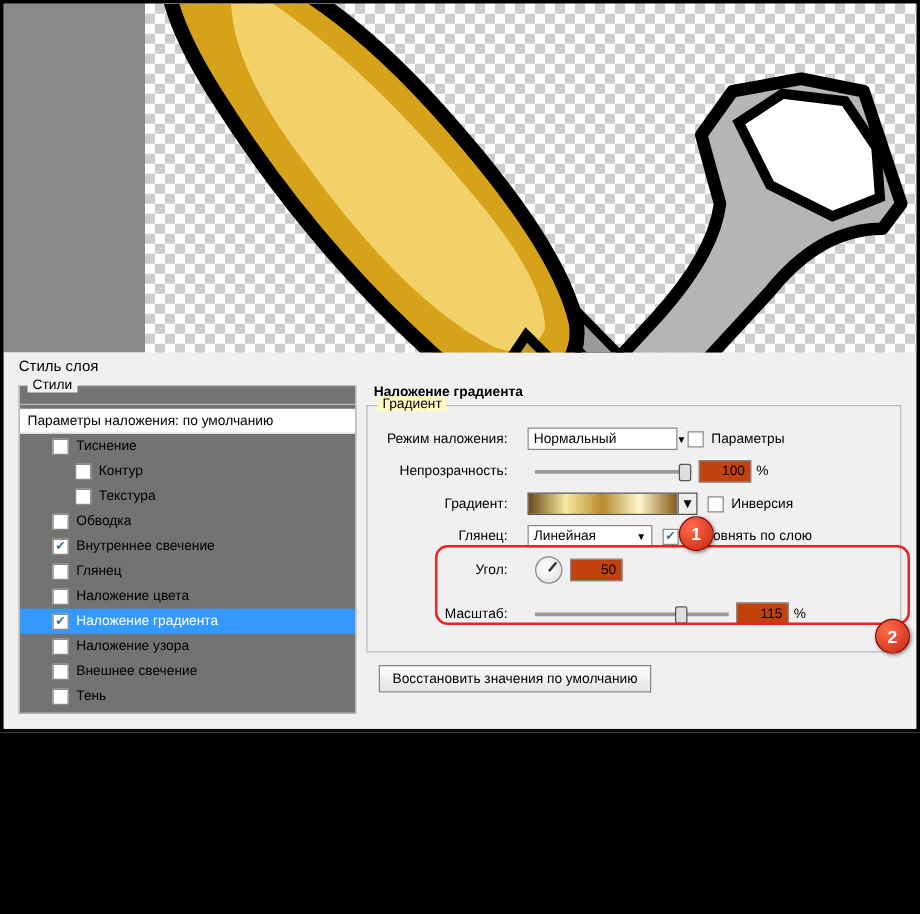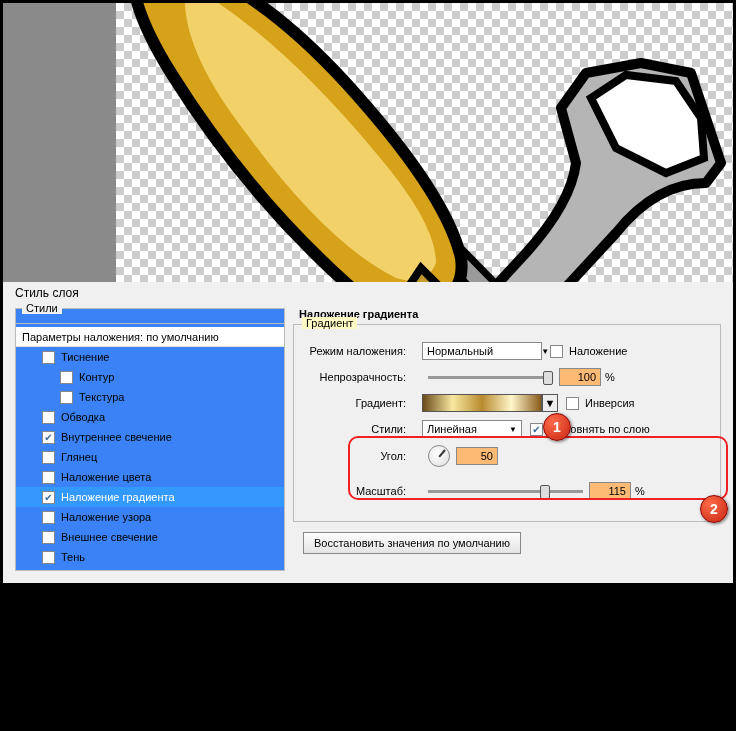--- a/index.html
+++ b/index.html
@@ -8,40 +8,40 @@
 .canvas { height: 404px; display: flex; }
 .gray-left { width: 113px; background: #8a8a8a; }
 .checker { flex: 1; position: relative; background-color: #fff;
   background-image: linear-gradient(45deg,#ccc 25%,transparent 25%),linear-gradient(-45deg,#ccc 25%,transparent 25%),linear-gradient(45deg,transparent 75%,#ccc 75%),linear-gradient(-45deg,transparent 75%,#ccc 75%);
   background-size: 16px 16px; background-position: 0 0,0 8px,8px -8px,-8px 0; overflow: hidden; }
 .checker svg { position: absolute; top: 0; left: 0; }
 .dialog { flex: 1; background: #f0f0f0; }
 .dlg-title { padding: 4px 12px 8px; font-size: 12px; }
 .dlg-body { display: flex; padding: 0 12px 12px; gap: 8px; height: calc(100% - 26px); }
 .styles-col { width: 270px; }
-.panel-box { border: 1px solid #bbb; background: #3b82f6; position: relative; }
+.panel-box { border: 1px solid #bbb; background: #737373; position: relative; }
 .panel-head { position: absolute; top: -7px; left: 6px; background: #f0f0f0; padding: 0 4px; font-size: 11px; }
 .styles-list { padding: 3px 0; }
 .style-row { display: flex; align-items: center; padding: 2px 6px; height: 20px; }
 .style-row.header { background: #fff; border-bottom: 1px solid #ddd; height: 20px; }
 .style-row.level1 { padding-left: 26px; }
 .style-row.level2 { padding-left: 44px; }
 .style-row.selected { background: #3399ff; color: #fff; }
 .chk { width: 13px; height: 13px; border: 1px solid #888; background: #fff; display: inline-flex; align-items: center; justify-content: center; margin-right: 6px; font-size: 10px; color: #3a6aa0; }
 .chk.checked::after { content: "✔"; }
 .settings-col { flex: 1; position: relative; }
 .sect-title { font-weight: bold; margin: 0 0 4px 6px; }
 .fieldset { border: 1px solid #bbb; padding: 10px 10px 14px; position: relative; margin-bottom: 10px; }
 .fieldset .legend { position: absolute; top: -8px; left: 8px; background: #fef9c3; padding: 0 4px; }
 .form-row { display: flex; align-items: center; margin: 6px 0; min-height: 20px; }
 .lbl { width: 118px; text-align: right; padding-right: 16px; }
 .sel { border: 1px solid #888; background: #fff; height: 18px; display: inline-flex; align-items: center; padding: 0 4px; position: relative; }
 .sel .arrow { margin-left: auto; font-size: 8px; }
 .inline-chk { display: flex; align-items: center; margin-left: 8px; }
-.inp { border: 1px solid #888; background: #fdba74; height: 18px; padding: 0 4px; text-align: right; }
+.inp { border: 1px solid #888; background: #c2410c; height: 18px; padding: 0 4px; text-align: right; }
 .slider-track { height: 3px; background: #999; position: relative; flex: 1; margin: 0 6px; }
 .slider-thumb { position: absolute; top: -5px; width: 10px; height: 14px; background: #ddd; border: 1px solid #555; border-radius: 2px; }
 .grad-box { width: 120px; height: 18px; border: 1px solid #555; background: linear-gradient(90deg,#6b4a1a 0%,#f7e8a0 25%,#b88a2e 50%,#fff7cc 75%,#8a5a1a 100%); }
 .grad-dd { width: 16px; height: 18px; border: 1px solid #555; background: #eee; display: flex; align-items: center; justify-content: center; font-size: 8px; }
 .dial { width: 22px; height: 22px; border: 1px solid #888; border-radius: 50%; background: radial-gradient(circle at 40% 40%,#fff,#ddd); position: relative; margin: 0 6px; }
 .dial::after { content: ""; position: absolute; width: 9px; height: 1.5px; background: #333; top: 50%; left: 50%; transform-origin: left center; transform: rotate(-50deg); }
 .btn { border: 1px solid #888; background: linear-gradient(#fdfdfd,#e4e4e4); height: 22px; padding: 0 10px; display: inline-flex; align-items: center; }
 .btns { display: flex; gap: 8px; margin-left: 10px; }
 .highlight { position: absolute; border: 2px solid #e22; border-radius: 10px; pointer-events: none; }
 .callout { position: absolute; width: 28px; height: 28px; border-radius: 50%; background: radial-gradient(circle at 35% 30%,#ff6b4a,#c62612); border: 1px solid #8a0000; color: #fff; font-weight: bold; font-size: 14px; display: flex; align-items: center; justify-content: center; box-shadow: 1px 1px 3px rgba(0,0,0,.5); pointer-events: none; }
@@ -138,21 +138,21 @@
           <span class="legend">Градиент</span>
 
           <div class="form-row">
             <span class="lbl">Режим наложения:</span>
             <div class="sel" style="width:120px;gap:48px;">
               <span>Нормальный</span>
                 <span class="arrow">▼</span>
             </div>
             <div class="inline-chk">
                 <span class="chk"></span>
-                <span>Наложение</span>
+                <span>Параметры</span>
               </div>
           </div>
 
           <div class="form-row">
             <span class="lbl">Непрозрачность:</span>
             <div class="slider-track" style="max-width:125px;">
                 <div class="slider-thumb" style="left:calc(100% - 10px);"></div>
               </div>
             <input class="inp" style="width: 42px;" value="100">
             <span class="unit">%</span>
@@ -164,21 +164,21 @@
             <div class="grad-dd">
                 <span>▼</span>
               </div>
             <div class="inline-chk">
                 <span class="chk"></span>
                 <span>Инверсия</span>
               </div>
           </div>
 
           <div class="form-row">
-            <span class="lbl">Стили:</span>
+            <span class="lbl">Глянец:</span>
             <div class="sel" style="width:100px;">
               <span>Линейная</span>
                 <span class="arrow">▼</span>
             </div>
             <div class="inline-chk">
                 <span class="chk checked"></span>
                 <span>Выровнять по слою</span>
               </div>
           </div>
 

